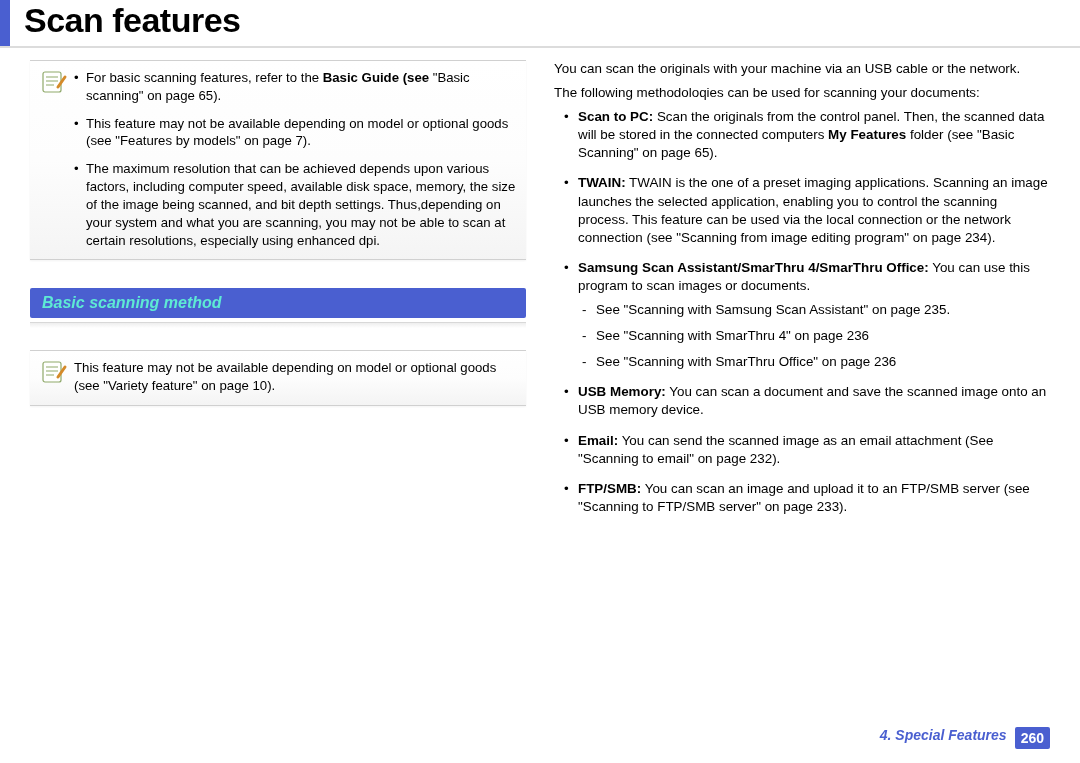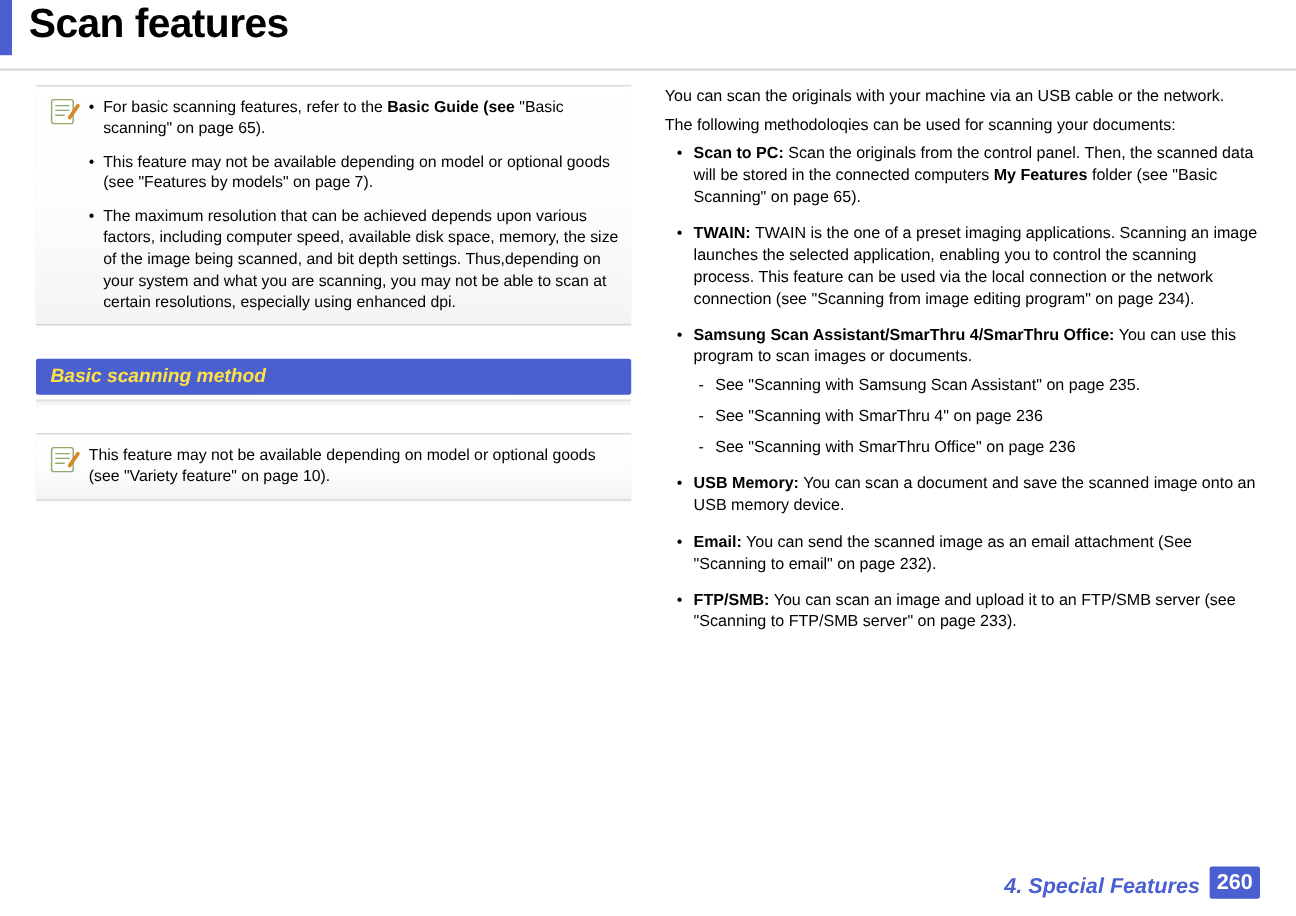--- a/index.html
+++ b/index.html
@@ -6,21 +6,21 @@
   body {
     font-family: "Segoe UI", "Myriad Pro", Arial, sans-serif;
     background: #ffffff;
     width: 1080px;
     height: 763px;
     position: relative;
     overflow: hidden;
     color: #000;
   }
   .header {
-    height: 59px;
+    height: 48px;
     display: flex;
     align-items: flex-start;
     padding-left: 0;
     border-bottom: 2px solid #dcdcdc;
   }
   .header-bar {
     width: 10px;
     height: 46px;
     background: #4a5fd0;
     margin-top: 0;
@@ -78,21 +78,21 @@
     left: 0;
     top: 0;
   }
   .note-single {
     font-size: 13.2px;
     line-height: 1.35;
     flex: 1;
   }
   .section-heading {
     background: #4a5fd0;
-    color: #fde047;
+    color: #5eead4;
     font-size: 16px;
     font-weight: 700;
     font-style: italic;
     padding: 6px 12px;
     margin-bottom: 4px;
     border-radius: 2px;
   }
   .section-heading-under {
     height: 6px;
     background: linear-gradient(#eee,#fff);
@@ -135,23 +135,23 @@
     position: absolute;
     left: 4px;
     top: 0;
   }
   .bold { font-weight: 700; }
   .footer {
     position: absolute;
     bottom: 14px;
     right: 30px;
     display: flex;
-    align-items: flex-end;
+    align-items: flex-start;
     gap: 8px;
-    font-size: 18px;
+    font-size: 14px;
   }
   .footer-label { color: #4a5fd0; font-weight: 700; font-style: italic; }
   .footer-num {
     background: #4a5fd0;
     color: #fff;
     font-weight: 700;
     padding: 3px 6px;
     border-radius: 2px;
     font-style: normal;
   }

